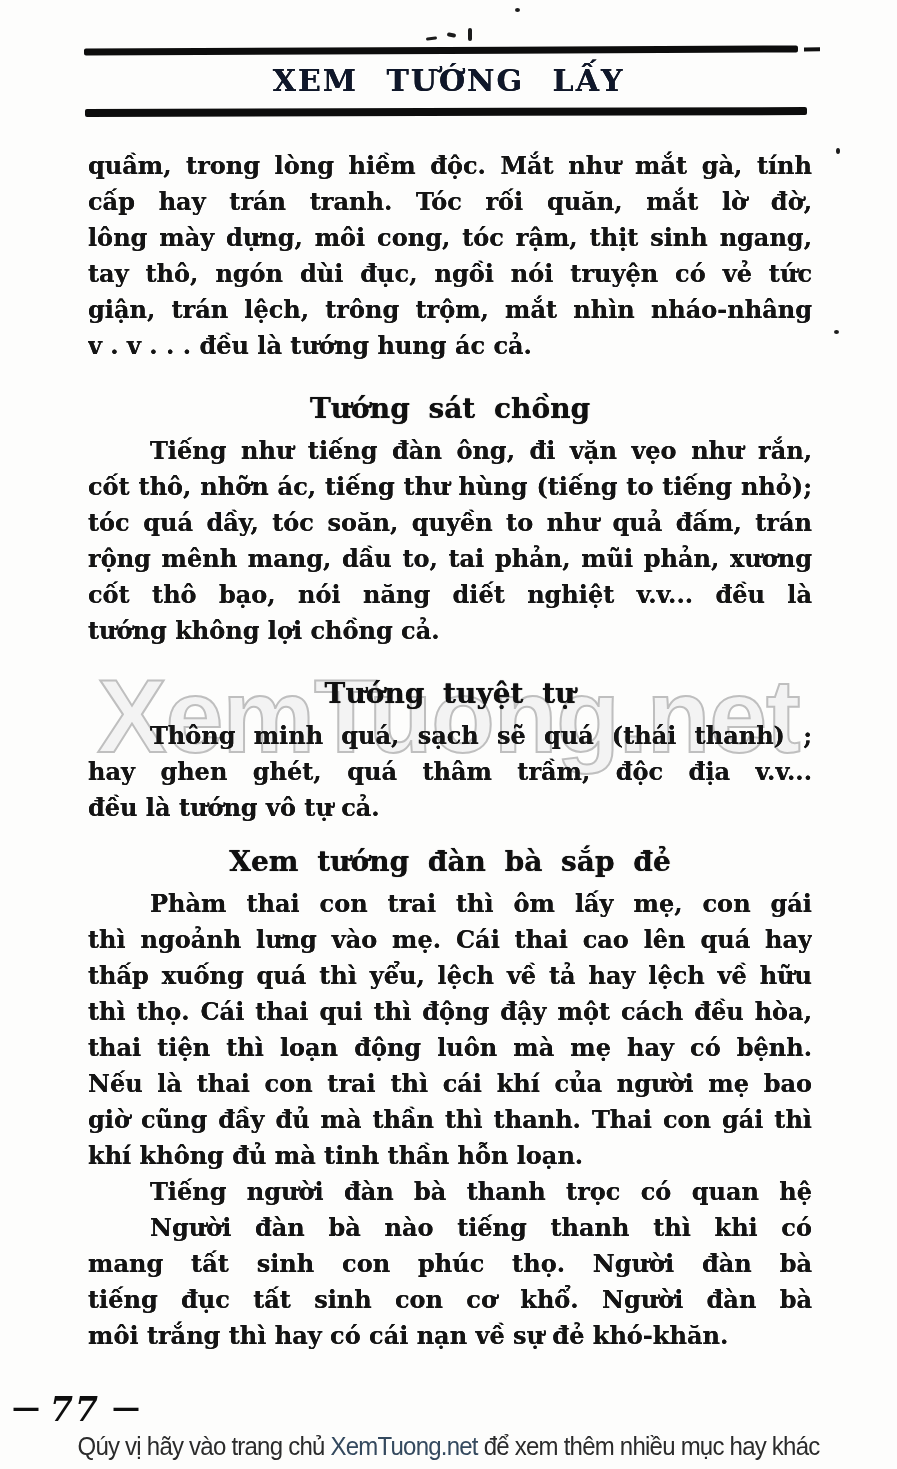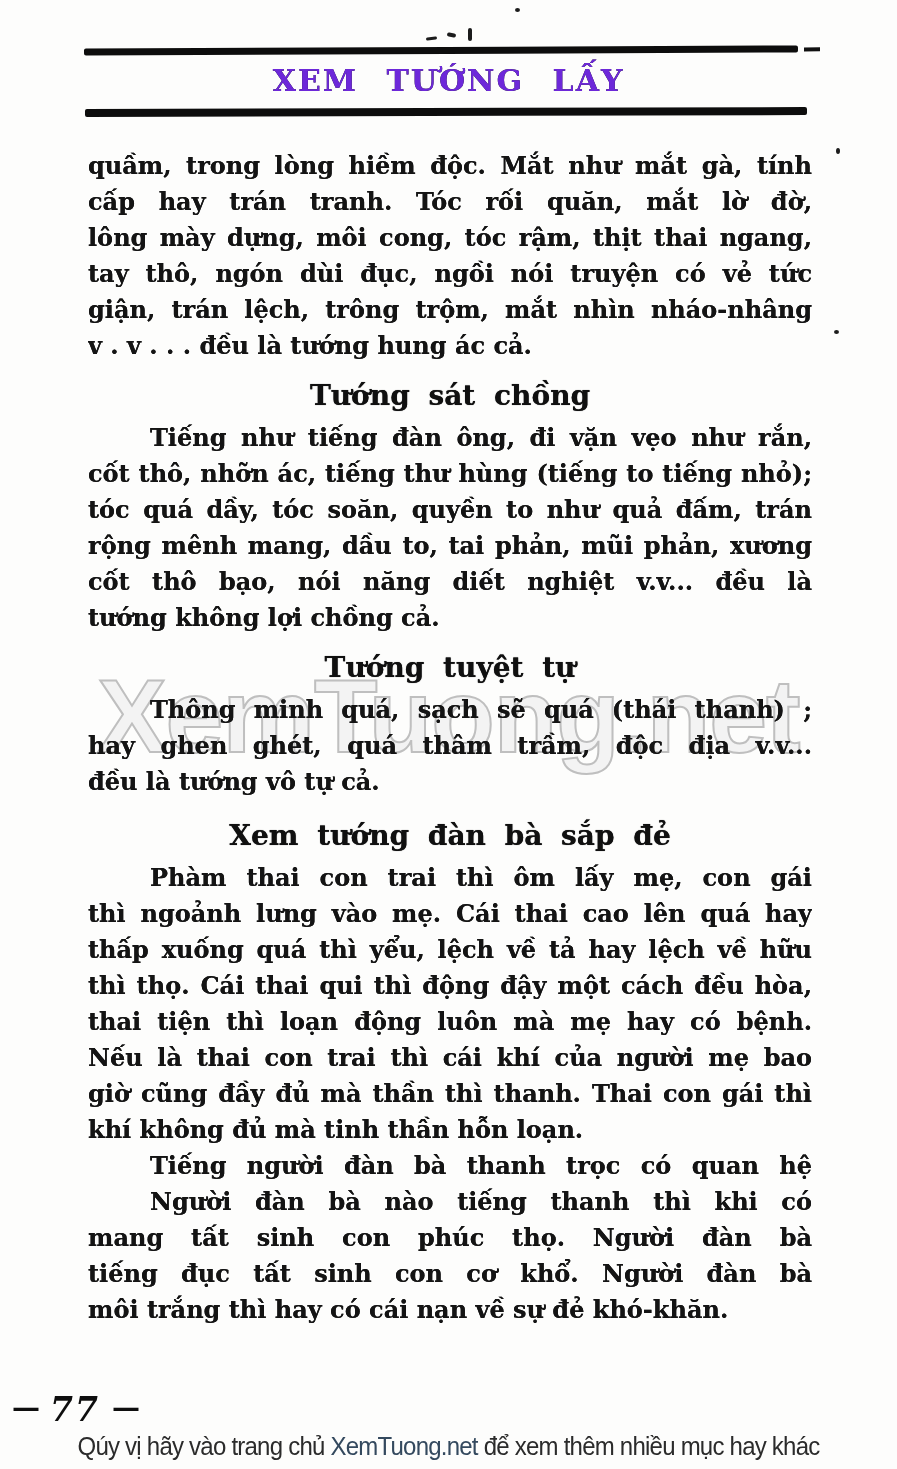--- a/index.html
+++ b/index.html
@@ -13,21 +13,21 @@
     color:#141414;
   }
   
   .rule{position:absolute;background:#0d0d0d;border-radius:2px;z-index:2;}
   .rule-top{top:47px;left:84px;width:714px;height:7px;transform:rotate(-0.25deg);}
   .rule-top::after{content:"";position:absolute;right:-22px;top:2px;width:16px;height:4px;background:#111;}
   .rule-bottom{top:108px;left:85px;width:722px;height:8px;transform:rotate(-0.15deg);}
   .running-title{
     position:absolute;top:63px;left:0;width:100%;
     text-align:center;font-weight:700;font-size:30px;
-    letter-spacing:2px;word-spacing:16px;color:#6d28d9;z-index:2;
+    letter-spacing:2px;word-spacing:16px;color:#0f172a;z-index:2;
     text-shadow:0 0 0.6px #0f0f0f;
   }
   
   .watermark{
     position:absolute;top:664px;left:50%;transform:translateX(-50%);
     font-family:"Liberation Sans", sans-serif;
     font-weight:700;font-size:104px;line-height:1;
     letter-spacing:-1px;white-space:nowrap;
     color:rgba(214,214,214,0.25);
     -webkit-text-stroke:2px #bfbfbf;
@@ -38,21 +38,21 @@
     position:absolute;top:148px;left:88px;width:724px;z-index:2;
     font-weight:700;font-size:24px;line-height:36px;
     text-shadow:0 0 0.5px #1a1a1a;
   }
   .line{height:36px;overflow:hidden;text-align:justify;text-align-last:justify;}
   .line.last{text-align:center;text-align-last:left;}
   .line.indent{padding-left:62px;}
   .heading{
     text-align:center;text-align-last:center;
     font-size:28px;font-weight:700;color:#101010;
-    margin:14px 0 6px 0;word-spacing:9px;height:36px;
+    margin:27px 0 6px 0;word-spacing:9px;height:36px;
     text-shadow:0 0 0.7px #101010;
   }
   .heading.big-gap{margin-top:18px;}
   
   .pageno{
     position:absolute;top:1390px;left:0;width:100%;z-index:3;
     font-weight:700;font-size:28px;color:#0e0e0e;
   }
   .pageno .dash{letter-spacing:-2px;position:relative;top:-4px;margin:0 12px;}
   .pageno .num{font-style:italic;font-size:33px;letter-spacing:2px;}
@@ -88,21 +88,21 @@
   <div class="running-title">XEM TƯỚNG LẤY</div>
   <div class="rule rule-bottom"></div>
 
   <div class="watermark">XemTuong.net</div>
 
   <div class="body">
 
     <div>
       <div class="line">quầm, trong lòng hiềm độc. Mắt như mắt gà, tính</div>
       <div class="line">cấp hay trán tranh. Tóc rối quăn, mắt lờ đờ,</div>
-      <div class="line">lông mày dựng, môi cong, tóc rậm, thịt thai ngang,</div>
+      <div class="line">lông mày dựng, môi cong, tóc rậm, thịt sinh ngang,</div>
       <div class="line">tay thô, ngón dùi đục, ngồi nói truyện có vẻ tức</div>
       <div class="line">giận, trán lệch, trông trộm, mắt nhìn nháo-nhâng</div>
       <div class="line last">v . v . . . đều là tướng hung ác cả.</div>
     </div>
 
     <div>
       <div class="heading">Tướng sát chồng</div>
       <div class="line indent">Tiếng như tiếng đàn ông, đi vặn vẹo như rắn,</div>
       <div class="line">cốt thô, nhỡn ác, tiếng thư hùng (tiếng to tiếng nhỏ);</div>
       <div class="line">tóc quá dầy, tóc soăn, quyền to như quả đấm, trán</div>

